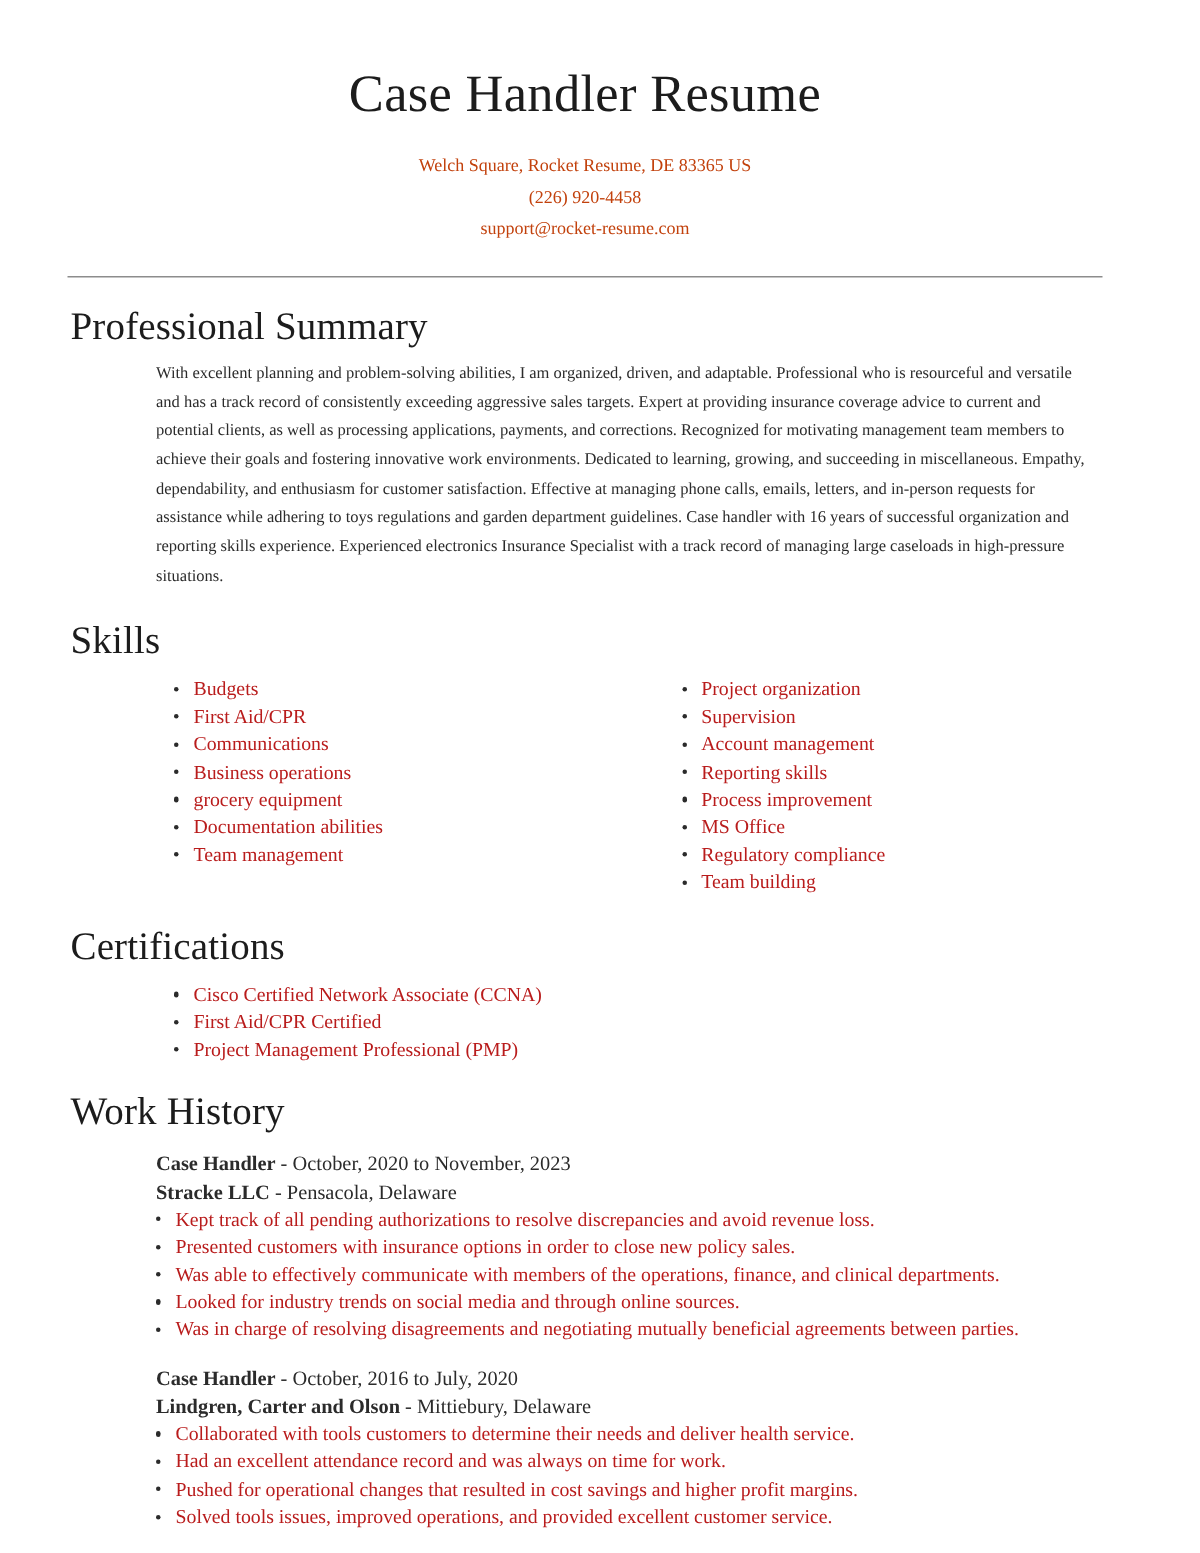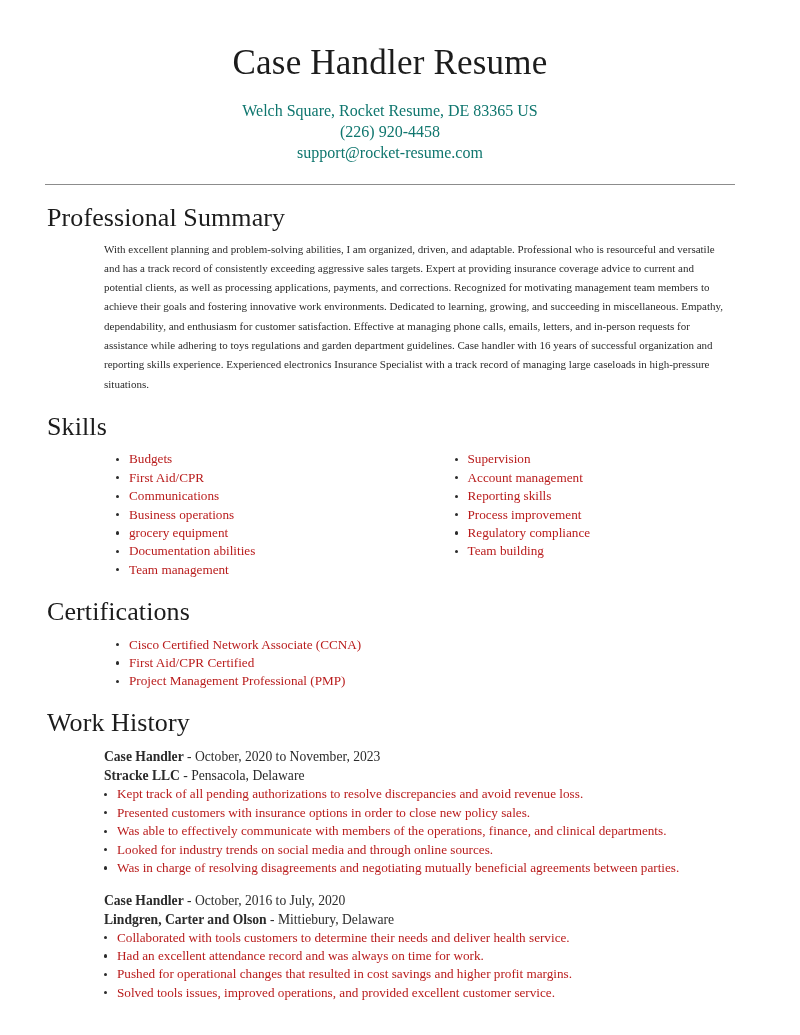--- a/index.html
+++ b/index.html
@@ -33,23 +33,23 @@
     color: #1c1c1c;
     margin: 0;
     padding-top: 42px;
     line-height: 1.2;
   }
   .contact-block {
     text-align: center;
     margin-top: 16px;
   }
   .contact-line {
-    font-size: 16px;
+    font-size: 12px;
     line-height: 21px;
-    color: #0f766e;
+    color: #c2410c;
   }
   .header-rule {
     border: 0;
     border-top: 1px solid #8c8c8c;
     margin: 21px 0 0 0;
     height: 0;
   }
 
   
   .section {
@@ -179,24 +179,26 @@
             <li>First Aid/CPR</li>
             <li>Communications</li>
             <li>Business operations</li>
             <li>grocery equipment</li>
             <li>Documentation abilities</li>
             <li>Team management</li>
           </ul>
       </div>
       <div class="skills-col right">
         <ul class="bullets" id="skills-right">
+            <li>Project organization</li>
             <li>Supervision</li>
             <li>Account management</li>
             <li>Reporting skills</li>
             <li>Process improvement</li>
+            <li>MS Office</li>
             <li>Regulatory compliance</li>
             <li>Team building</li>
           </ul>
       </div>
     </div>
   </div>
 
   <div class="section">
     <h2 class="section-heading">Certifications</h2>
     <div class="certs-body">

